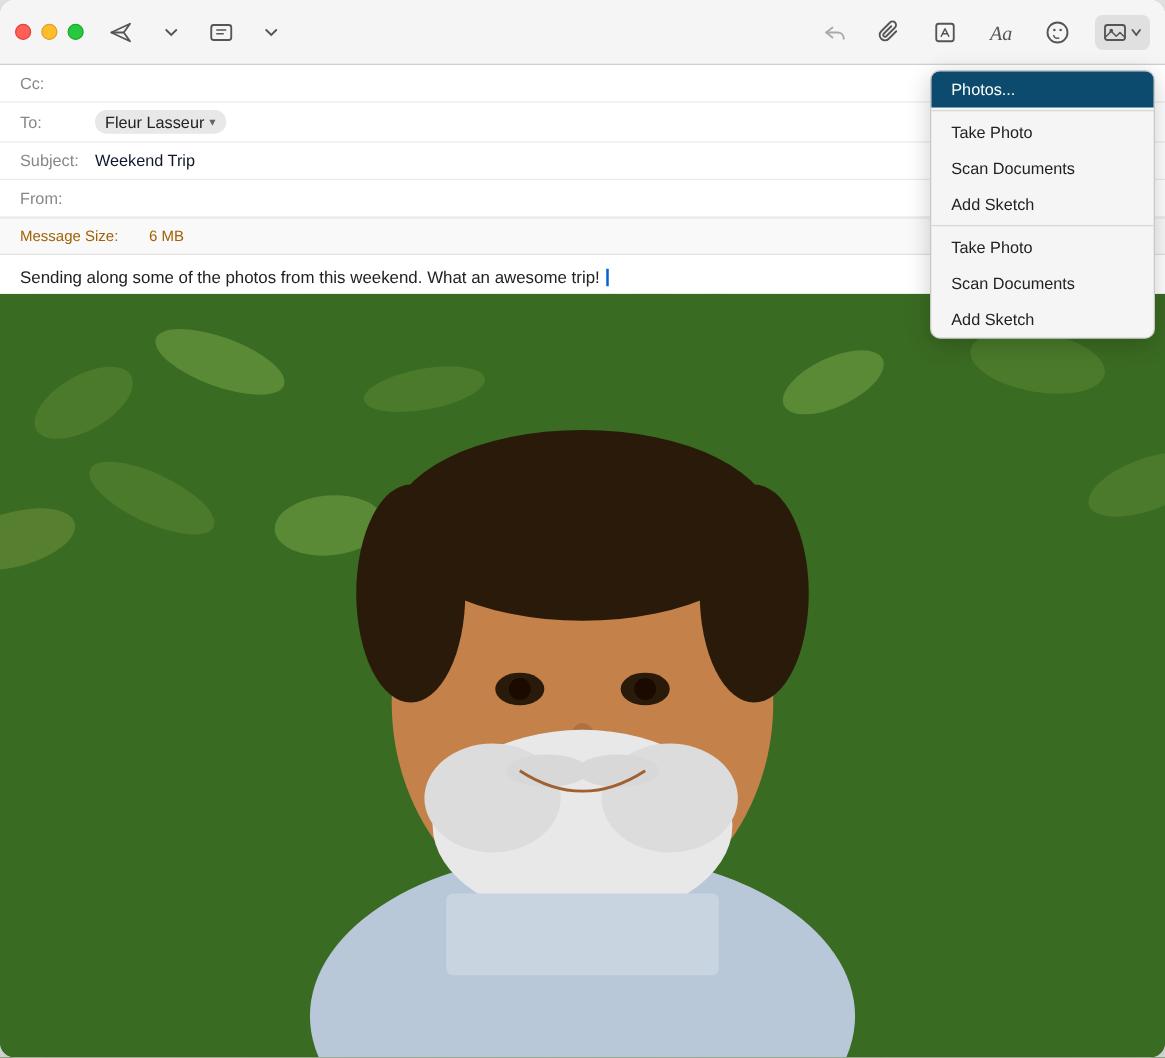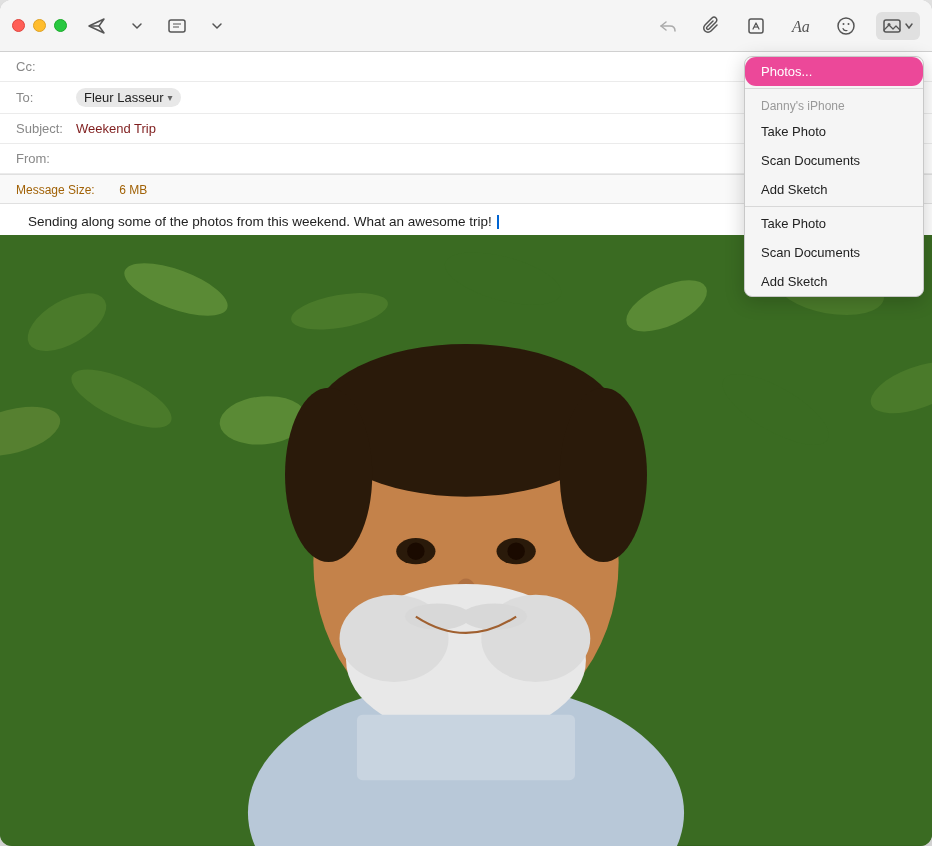--- a/index.html
+++ b/index.html
@@ -107,21 +107,21 @@
     }
 
     .field-label {
       color: #888;
       font-size: 13px;
       min-width: 60px;
     }
 
     .field-value {
       font-size: 13px;
-      color: #7f1d1d;
+      color: #0f172a;
     }
 
     .recipient-chip {
       background: #e8e8e8;
       border-radius: 12px;
       padding: 2px 8px;
       font-size: 13px;
       color: #222;
       display: inline-flex;
       align-items: center;
@@ -163,21 +163,21 @@
       border: none;
       border-radius: 4px;
       padding: 2px 8px;
       font-size: 12px;
       color: #555;
       cursor: pointer;
     }
 
     
     .message-body {
-      padding: 10px 28px 6px;
+      padding: 10px 16px 6px;
       font-size: 13.5px;
       color: #222;
       flex-shrink: 0;
       position: relative;
     }
 
     .cursor {
       display: inline-block;
       width: 2px;
       height: 14px;
@@ -227,23 +227,22 @@
     }
 
     .menu-item {
       padding: 7px 16px;
       font-size: 13px;
       color: #222;
       cursor: pointer;
     }
 
     .menu-item.active {
-      background: #ec4899;
+      background: #0c4a6e;
       color: #fff;
-      border-radius: 11px;
     }
 
     .menu-section-header {
       padding: 8px 16px 4px;
       font-size: 12px;
       color: #999;
     }
 
     .menu-divider {
       height: 1px;
@@ -442,21 +441,20 @@
         <rect x="366" y="440" width="200" height="60" fill="#c8d4e0" rx="5"></rect>
       </svg>
     </div>
   </div>
 
 </div>
 
 <div class="dropdown-menu">
   <div class="menu-item active">Photos...</div>
   <div class="menu-divider"></div>
-  <div class="menu-section-header">Danny's iPhone</div>
   <div class="menu-item">Take Photo</div>
   <div class="menu-item">Scan Documents</div>
   <div class="menu-item">Add Sketch</div>
   <div class="menu-divider"></div>
   <div class="menu-item">Take Photo</div>
   <div class="menu-item">Scan Documents</div>
   <div class="menu-item">Add Sketch</div>
 </div>
 
 </body></html>

